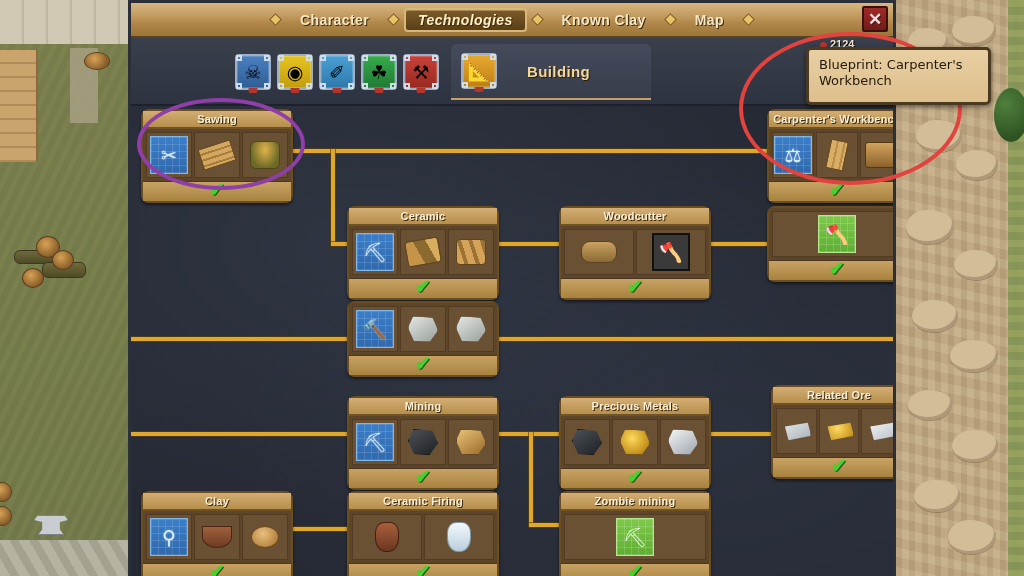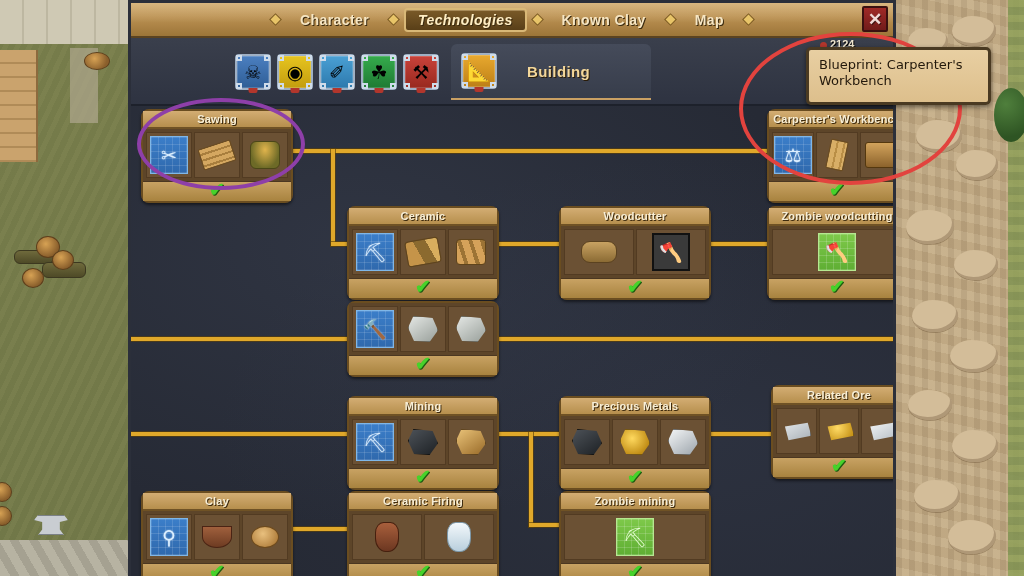--- a/index.html
+++ b/index.html
@@ -534,21 +534,20 @@
             </div>
             <div class="slot">
               <div class="npc-ico">🪓</div>
             </div>
           </div>
           <div class="node-footer">
             <span class="check">✔</span>
           </div>
         </div>
         <div class="node" style="left: 636px; top: 100px; width: 140px;">
-          <div class="node-title">Zombie woodcutting</div>
           <div class="node-slots">
             <div class="slot">
               <div class="green-ico">🪓</div>
             </div>
           </div>
           <div class="node-footer">
             <span class="check">✔</span>
           </div>
         </div>
         <div class="node" style="left: 216px; top: 195px; width: 152px;">

